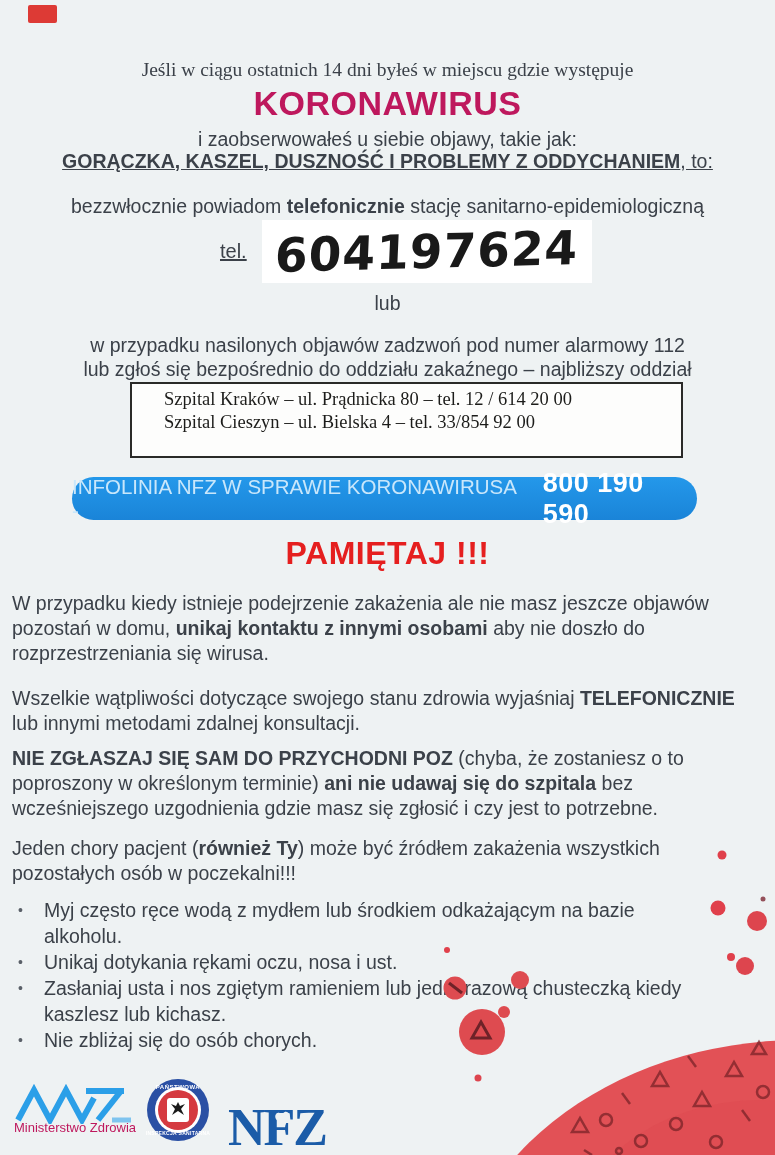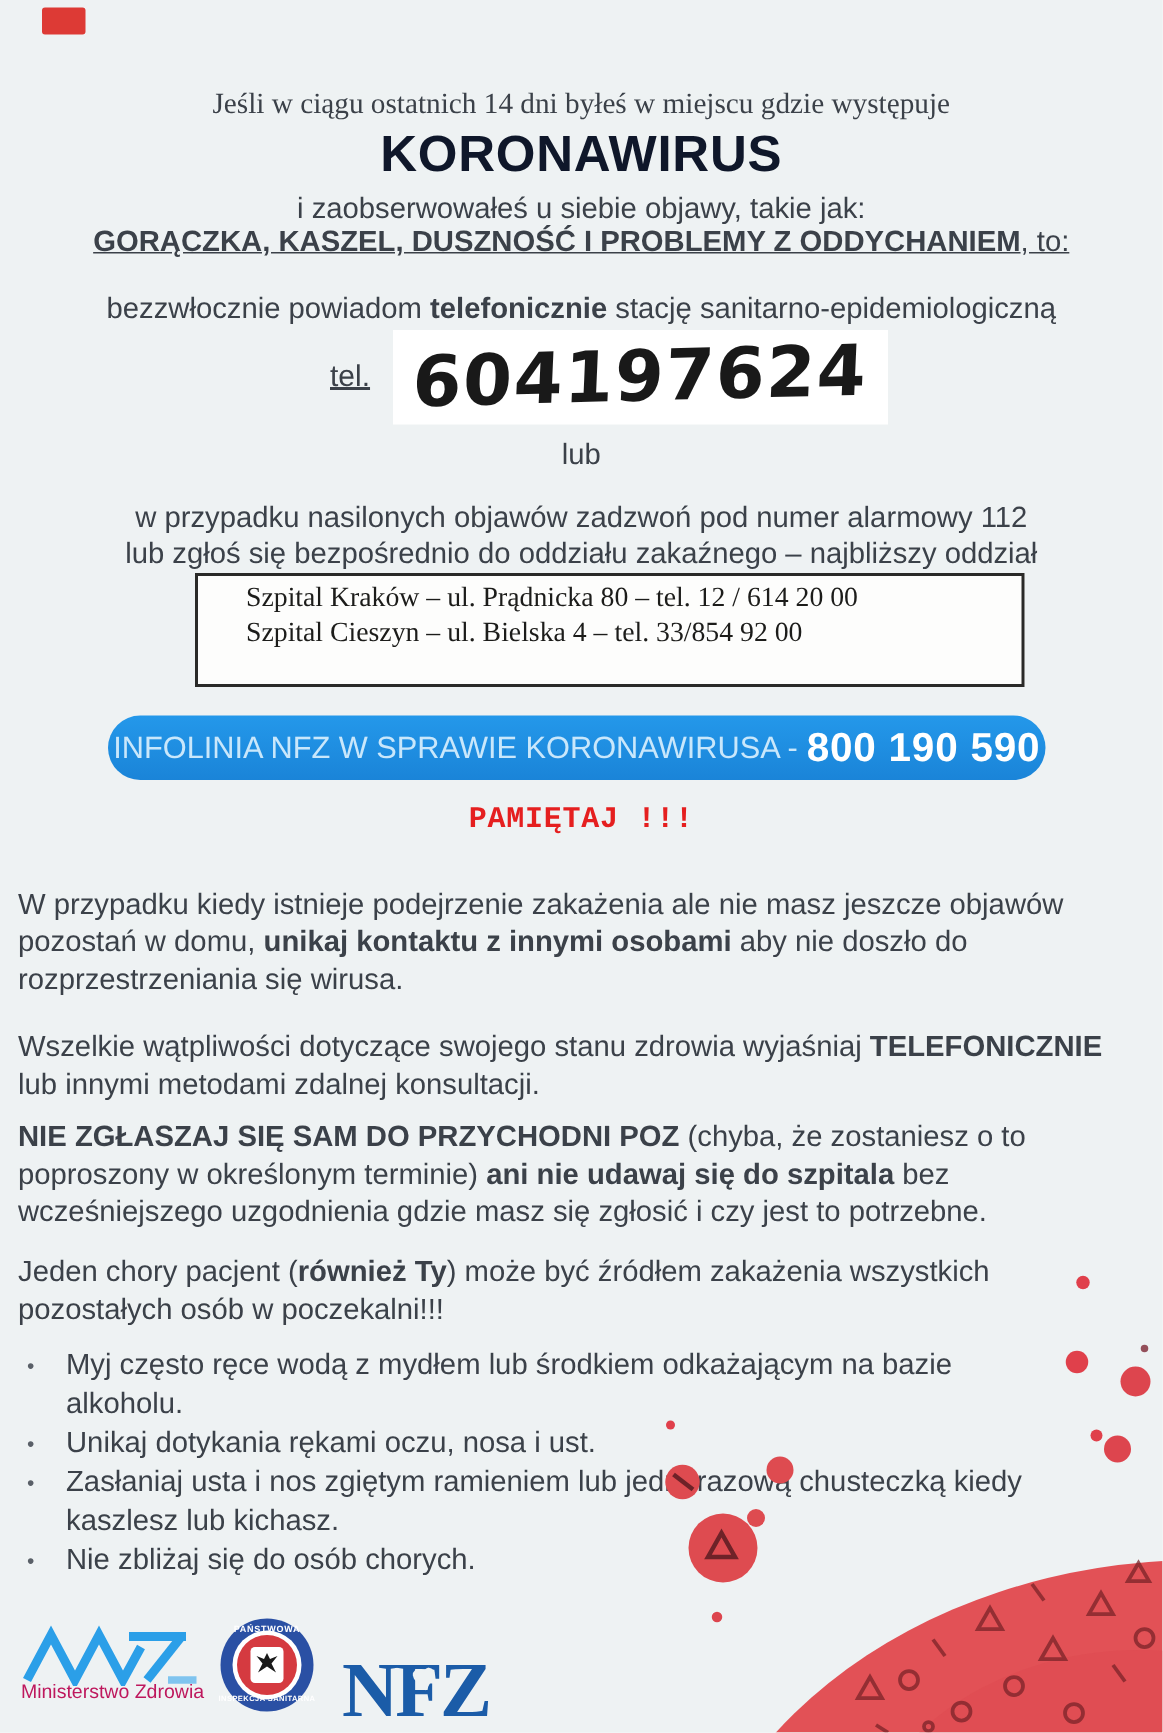--- a/index.html
+++ b/index.html
@@ -8,43 +8,43 @@
     background:#eef2f3; overflow:hidden;
     font-family:"Liberation Sans", sans-serif;
     color:#3b4149;
   }
   .abs{position:absolute;}
   .center{left:0; width:775px; text-align:center;}
   .line{font-size:19.5px; line-height:24px;}
   b,.b{font-weight:700;}
   
   .intro{top:58px;font-family:Liberation Serif, serif;}
-  .virus-title{top:84px; font-size:34px; font-weight:800; color:#0f172a; letter-spacing:.5px;}
+  .virus-title{top:84px; font-size:34px; font-weight:800; color:#be185d; letter-spacing:.5px;}
   .sym-lead{top:127px;}
   .sym-bold{top:149px;text-decoration:underline;}
   .notify{top:194px;}
   
   .tel-label{left:220px; top:240px; font-size:20px;text-decoration:underline;}
   .tel-box{left:262px; top:220px; width:330px; height:63px; background:#ffffff;
            display:flex; align-items:center; justify-content:center;}
   .tel-number{font-family:"DejaVu Sans", sans-serif; font-weight:800; font-size:47px;
               color:#191919; letter-spacing:1px; transform:rotate(-1.5deg) skewX(-4deg);}
   .or-word{top:291px;}
   .alarm{top:333px; line-height:24px;}
   
   .hosp-box{left:130px; top:382px; width:553px; height:76px; background:#fdfdfc;
             border:2px solid #2a2a28; box-sizing:border-box; padding:4px 6px 4px 32px;
             font-family:"Liberation Serif", serif; font-size:18.5px; line-height:23px; color:#1c1c1a;}
   
   .banner{left:72px; top:477px; width:625px; height:43px; border-radius:22px;
           background:linear-gradient(#2498ea,#1a84d8);
-          display:flex; align-items:center; justify-content:center; gap:6px;}
+          display:flex; align-items:center; justify-content:center; gap:18px;}
   .banner-label{color:#c9e7fb; font-size:20.5px;}
   .banner-number{color:#ffffff; font-size:27px; font-weight:800; letter-spacing:.5px;}
-  .remember{top:535px; font-size:20px; font-weight:800; color:#e51f1f; letter-spacing:.5px;font-family:Liberation Mono, monospace;}
+  .remember{top:535px; font-size:32px; font-weight:800; color:#e51f1f; letter-spacing:.5px;}
   
   .para{left:12px; width:748px; font-size:19.5px; line-height:25px;}
   .p1{top:591px;} .p2{top:686px;} .p3{top:746px;} .p4{top:836px; width:705px;}
   
   .bullets{left:12px; top:897px; width:705px;}
   .bullet-row{display:flex; font-size:19.5px; line-height:26px;}
   .bullet-dot{width:26px; flex:0 0 26px; text-align:left; color:#5a6068; font-size:14px; padding-left:6px;}
   .bullet-text{flex:1;}
   
   .mz-logo{left:14px; top:1078px; width:122px;}

